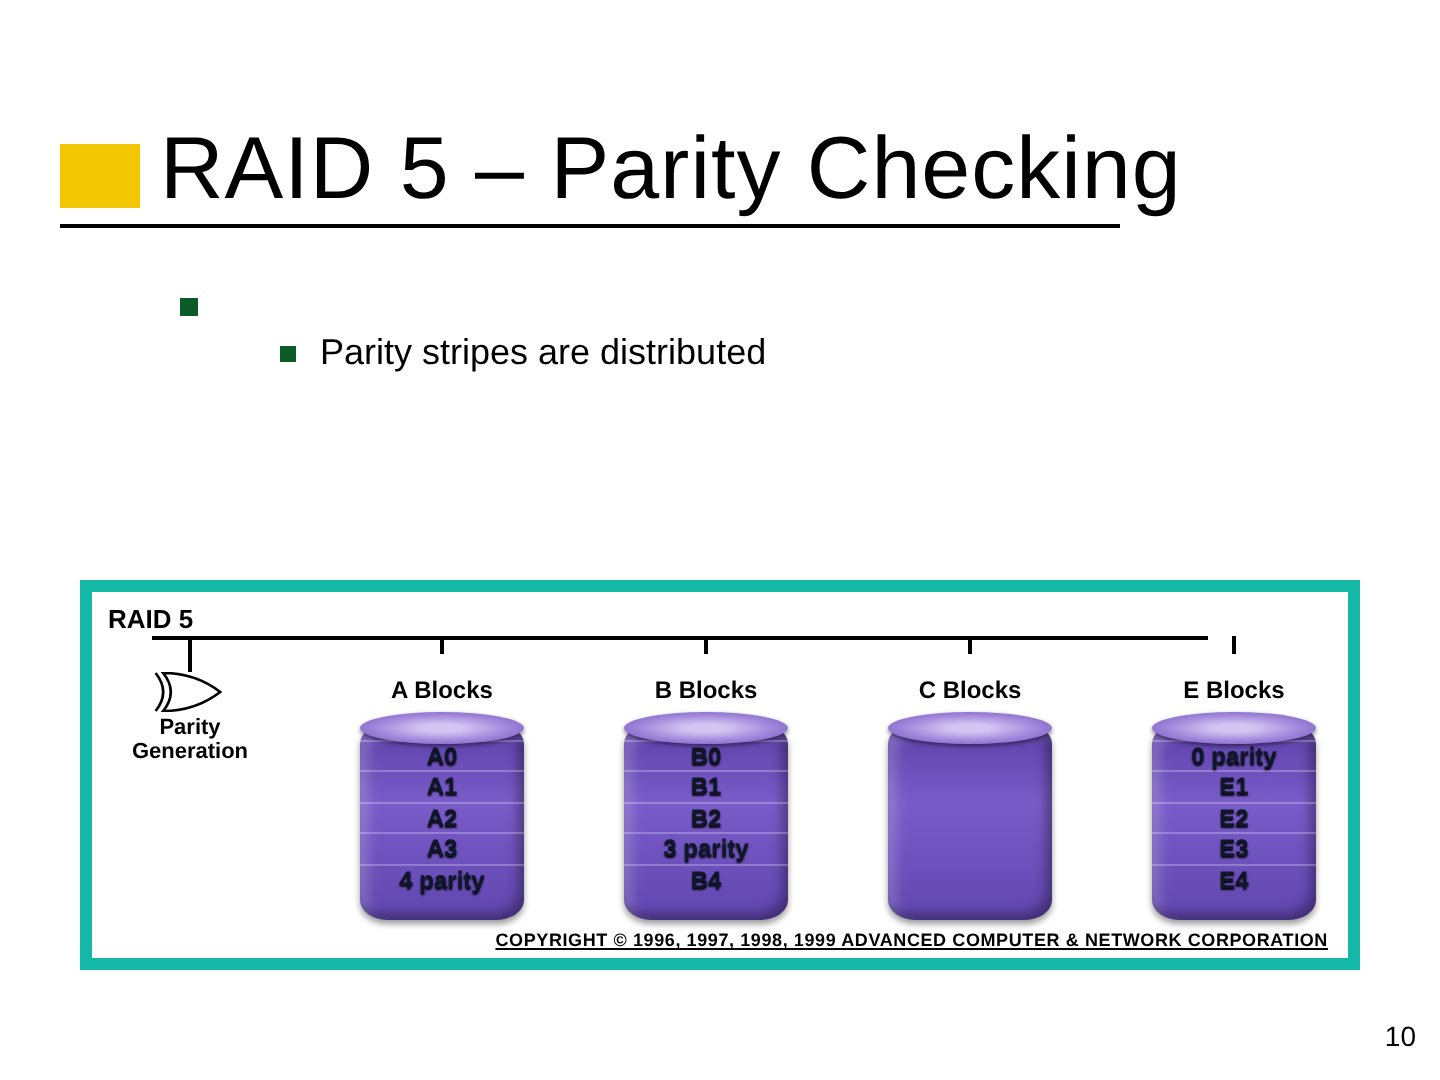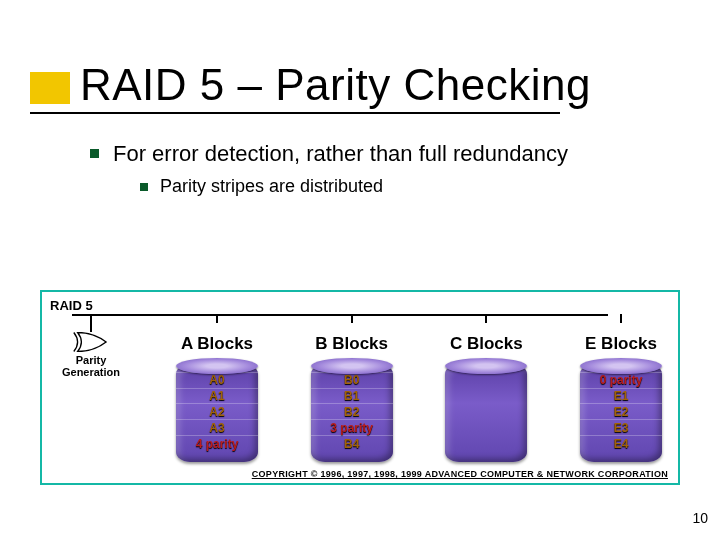--- a/index.html
+++ b/index.html
@@ -6,55 +6,54 @@
   .slide{position:relative;width:720px;height:540px;box-sizing:border-box;}
   .title-block{position:absolute;left:30px;top:60px;display:flex;align-items:center;}
   .accent-sq{position:absolute;left:30px;top:72px;width:40px;height:32px;background:#f2c600;z-index:0;}
   .title{position:relative;z-index:1;font-size:44px;letter-spacing:0.5px;margin-left:50px;}
   .underline{position:absolute;left:30px;top:112px;height:2px;width:530px;background:#000;}
   .bullets{position:absolute;left:90px;top:140px;width:560px;}
   .b1{display:flex;align-items:flex-start;margin-bottom:6px;font-size:22px;line-height:1.25;}
   .b2{display:flex;align-items:flex-start;margin:8px 0 0 50px;font-size:18px;}
   .sq{display:inline-block;width:9px;height:9px;background:#0a5a2a;margin:9px 14px 0 0;flex:0 0 auto;}
   .sq2{display:inline-block;width:8px;height:8px;background:#0a5a2a;margin:7px 12px 0 0;flex:0 0 auto;}
-  .diagram{position:absolute;left:40px;top:290px;width:640px;height:195px;border:2px solid #14b8a6;background:#fff;box-sizing:border-box;}
+  .diagram{position:absolute;left:40px;top:290px;width:640px;height:195px;border:6px solid #14b8a6;background:#fff;box-sizing:border-box;}
   .raid-label{position:absolute;left:8px;top:6px;font-family:Arial,sans-serif;font-size:13px;font-weight:bold;}
   .bus{position:absolute;left:30px;top:22px;right:70px;height:2px;background:#000;}
   .parity-box{position:absolute;left:10px;top:62px;width:78px;text-align:center;font-family:Arial,sans-serif;font-size:11px;font-weight:bold;line-height:1.1;}
   .xor-gate{position:absolute;left:28px;top:40px;width:38px;height:20px;}
   .xor-gate svg{width:100%;height:100%;}
   .bus-down{position:absolute;left:48px;top:22px;width:2px;height:18px;background:#000;}
   .disks{position:absolute;left:130px;top:22px;right:12px;bottom:28px;display:flex;justify-content:space-between;}
   .col{display:flex;flex-direction:column;align-items:center;width:90px;}
   .stem{width:2px;height:10px;background:#000;}
-  .col-label{font-family:Arial,sans-serif;font-size:17px;font-weight:bold;margin:11px 0 4px 0;}
+  .col-label{font-family:Arial,sans-serif;font-size:12px;font-weight:bold;margin:11px 0 4px 0;}
   .disk{width:82px;height:110px;position:relative;}
   .disk-body{position:absolute;left:0;top:6px;width:82px;height:98px;border-radius:14px/10px;background:linear-gradient(#5b3fa6,#7a5cc9 40%,#6046af);box-shadow:inset -3px -3px 6px rgba(0,0,0,.35),inset 4px 4px 6px rgba(255,255,255,.2),0 2px 3px rgba(0,0,0,.4);}
   .disk-top{position:absolute;left:0;top:0;width:82px;height:16px;border-radius:50%/50%;background:radial-gradient(ellipse at center,#d3c4f1 18%,#a389dc 55%,#6b4fb8);box-shadow:0 1px 2px rgba(0,0,0,.5);}
   .row{width:100%;height:18px;border-top:1px solid rgba(255,255,255,.25);display:flex;align-items:center;justify-content:center;}
   .rows{position:absolute;left:0;top:14px;right:0;bottom:4px;display:flex;flex-direction:column;justify-content:space-around;}
-  .cell{font-family:Arial,sans-serif;font-size:12px;font-weight:bold;color:#a16207;text-shadow:0 1px 1px #000;white-space:nowrap;}
-  .cell.parity{color:#b91c1c;}
+  .cell{font-family:Arial,sans-serif;font-size:12px;font-weight:bold;color:#0f172a;text-shadow:0 1px 1px #000;white-space:nowrap;}
+  .cell.parity{color:#0f172a;}
   .copyright{position:absolute;right:10px;bottom:4px;font-family:Arial,sans-serif;font-size:9px;font-weight:bold;letter-spacing:.3px;text-decoration:underline;}
   .pagenum{position:absolute;right:12px;bottom:14px;font-size:14px;}
 </style>
 </head>
 <body>
 <div class="slide">
 
   <div class="accent-sq"></div>
   <div class="title-block">
     <div class="title">RAID 5 – Parity Checking</div>
   </div>
   <div class="underline"></div>
 
   <div class="bullets">
     <div class="b1">
       <span class="sq"></span>
-      <span>For error detection, rather than full redundancy</span>
     </div>
     <div class="b2">
       <span class="sq2"></span>
       <span>Parity stripes are distributed</span>
     </div>
   </div>
 
   <div class="diagram">
     <div class="raid-label">RAID 5</div>
     <div class="bus"></div>

